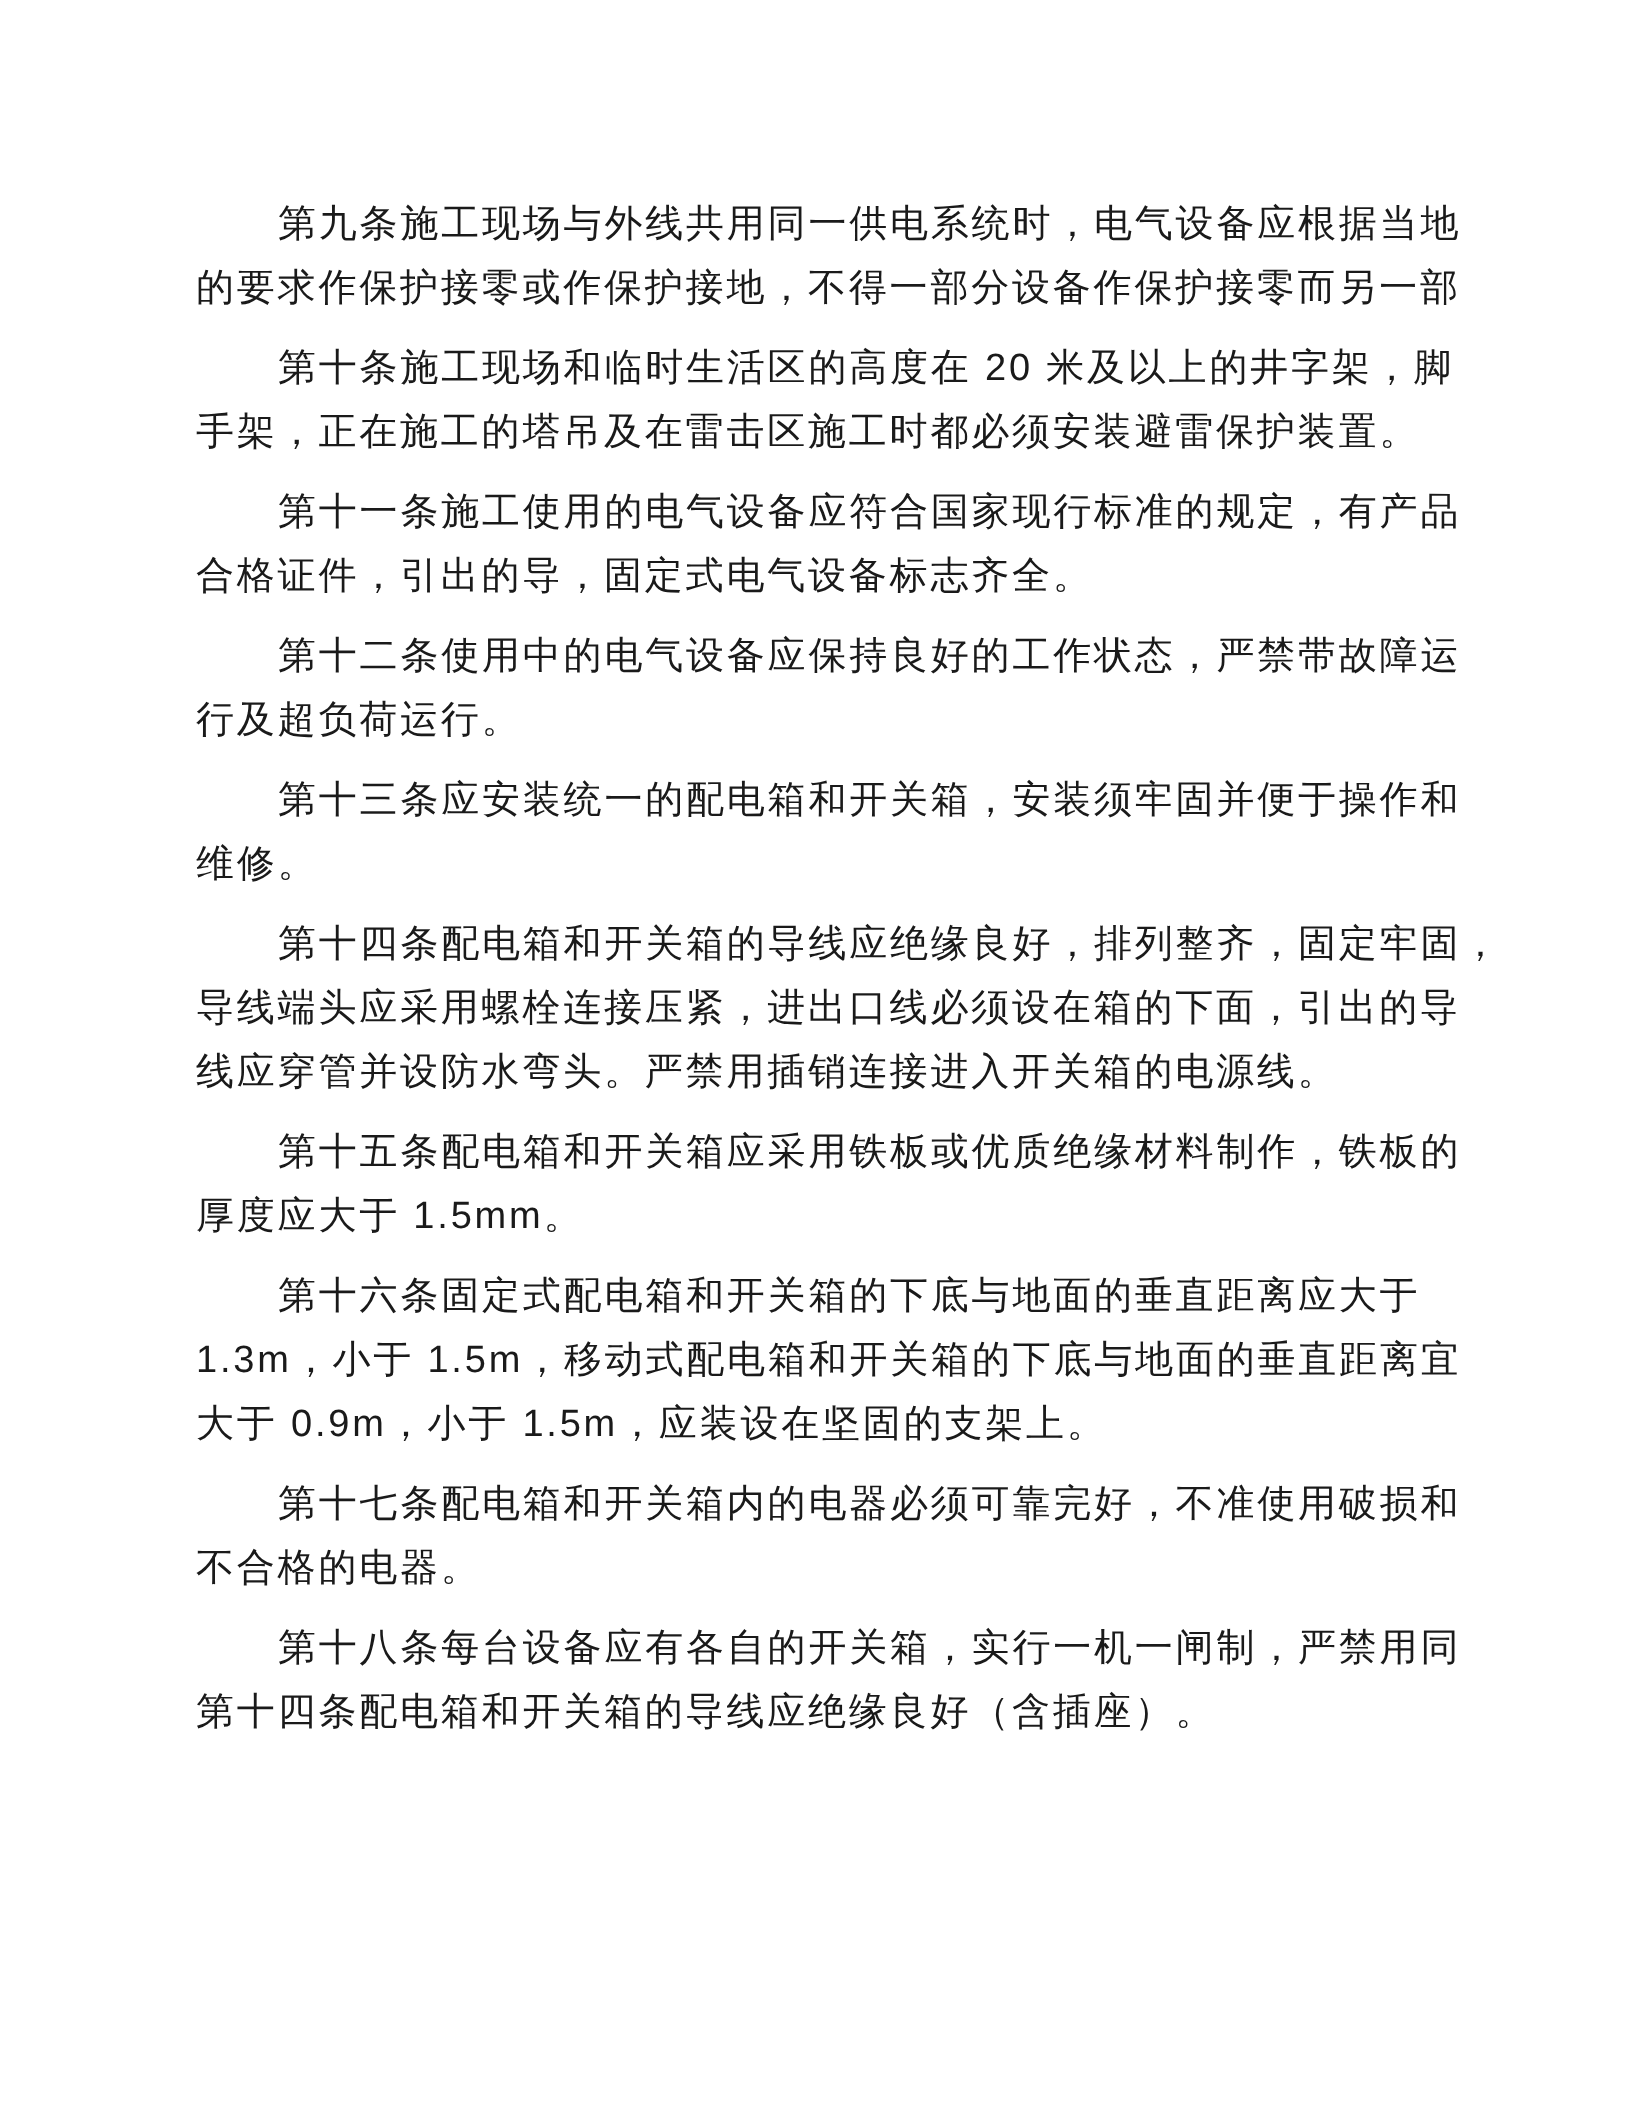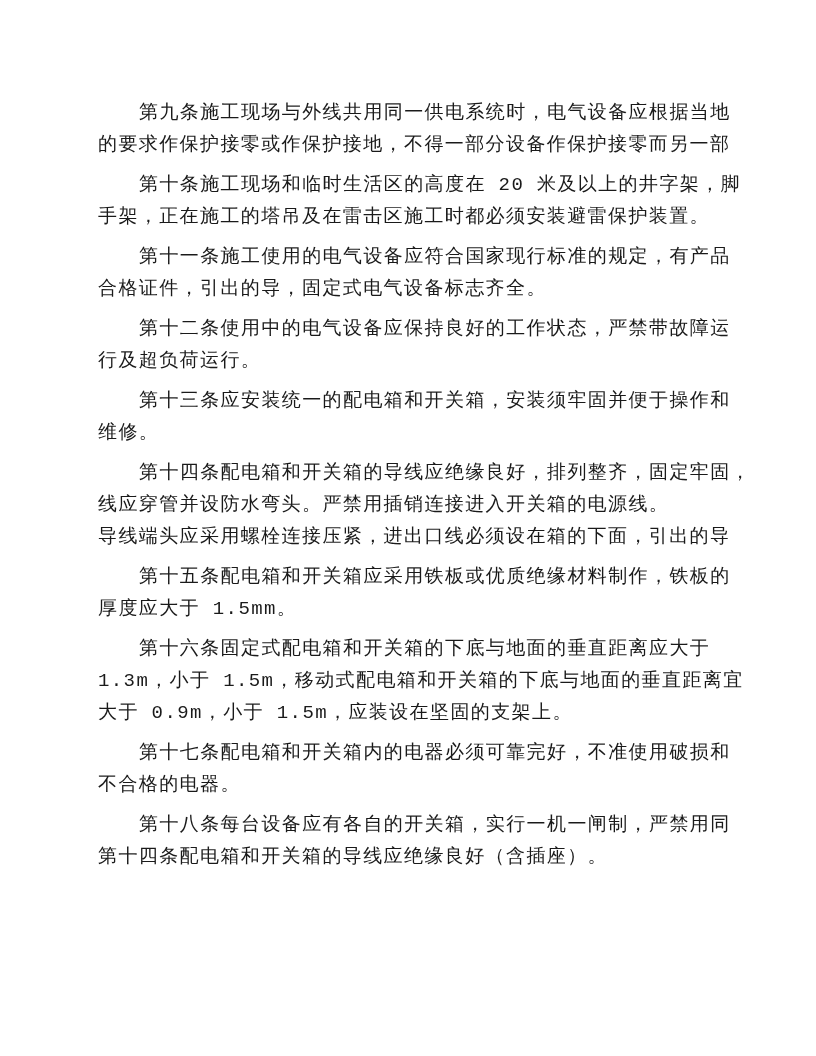--- a/index.html
+++ b/index.html
@@ -3,21 +3,21 @@
   <meta charset="utf-8">
   <style>
     html, body { margin: 0; padding: 0; background: #ffffff; }
     body { width: 816px; height: 1056px; position: relative; overflow: hidden; }
     .page {
       position: absolute; left: 0; top: 0; width: 816px; height: 1056px;
       background: #ffffff;
     }
     .body-text {
       position: absolute; left: 98px; top: 97px; width: 625px;
-      font-family: Liberation Mono, monospace;
+      font-family: Liberation Sans, sans-serif;
       font-size: 19px; color: #1a1a1a;
     }
     .para { margin: 0 0 8px 0; }
     .line {
       display: block; height: 32px; line-height: 32px;
       white-space: nowrap; letter-spacing: 1.4px;
     }
     .line.first { padding-left: 41px; }
   </style>
 </head>
@@ -46,22 +46,22 @@
       <span class="line">行及超负荷运行。</span>
     </p>
 
     <p class="para">
       <span class="line first">第十三条应安装统一的配电箱和开关箱，安装须牢固并便于操作和</span>
       <span class="line">维修。</span>
     </p>
 
     <p class="para">
       <span class="line first">第十四条配电箱和开关箱的导线应绝缘良好，排列整齐，固定牢固，</span>
+      <span class="line">导线端头应采用螺栓连接压紧，进出口线必须设在箱的下面，引出的导</span>
       <span class="line">线应穿管并设防水弯头。严禁用插销连接进入开关箱的电源线。</span>
-      <span class="line">导线端头应采用螺栓连接压紧，进出口线必须设在箱的下面，引出的导</span>
     </p>
 
     <p class="para">
       <span class="line first">第十五条配电箱和开关箱应采用铁板或优质绝缘材料制作，铁板的</span>
       <span class="line">厚度应大于 1.5mm。</span>
     </p>
 
     <p class="para">
       <span class="line first">第十六条固定式配电箱和开关箱的下底与地面的垂直距离应大于</span>
       <span class="line">1.3m，小于 1.5m，移动式配电箱和开关箱的下底与地面的垂直距离宜</span>

